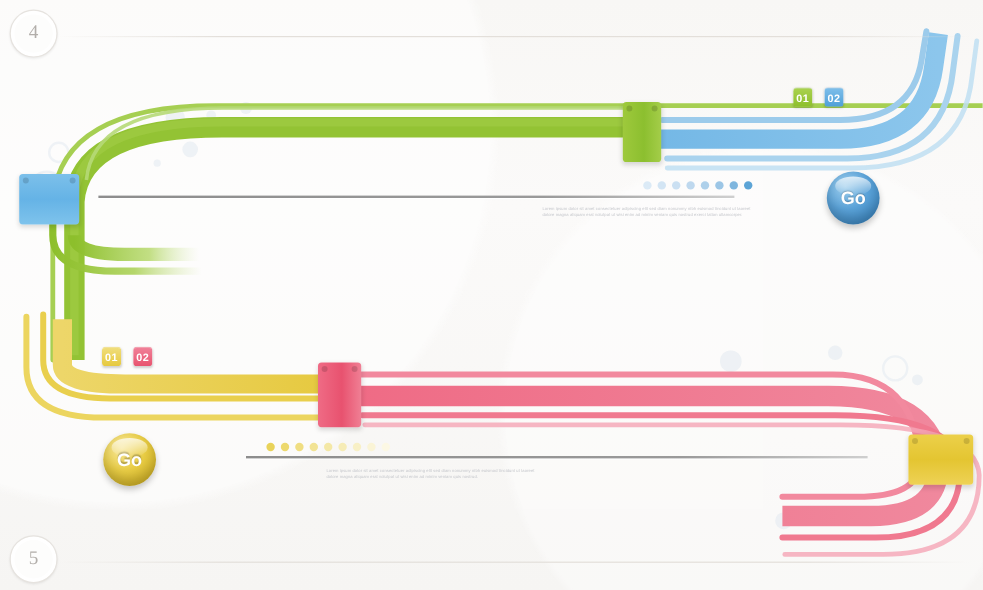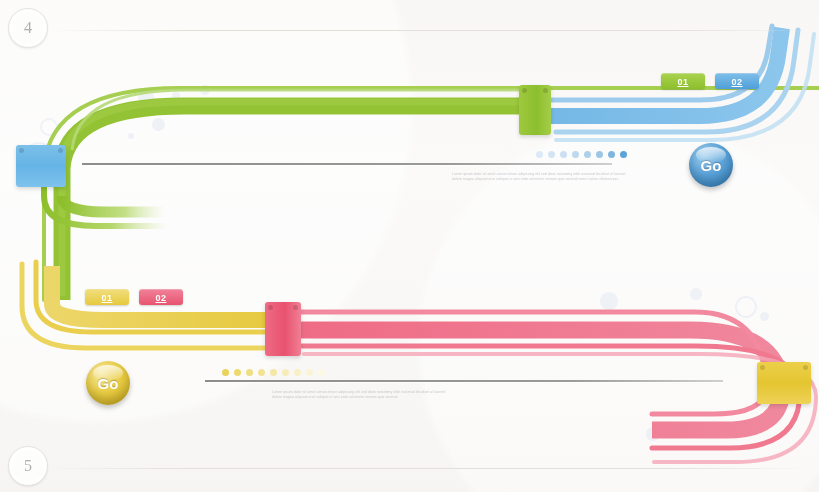--- a/index.html
+++ b/index.html
@@ -50,24 +50,24 @@
     box-shadow:0 2px 4px rgba(0,0,0,.15);}
   #clamp-mid-pink{left:265px;top:302px;width:36px;height:54px;
     background:linear-gradient(90deg,#ef6b85 0%,#e8526f 55%,#f07f94 100%);
     box-shadow:0 2px 4px rgba(0,0,0,.15);}
   #clamp-right-yellow{left:757px;top:362px;width:54px;height:42px;
     background:linear-gradient(180deg,#ecd04a 0%,#e4c531 50%,#eed256 100%);
     box-shadow:0 2px 4px rgba(0,0,0,.15);}
 
   
   .tab-group{position:absolute;display:flex;gap:10px;}
-  .tab{width:44px;height:15px;border-radius:3px;display:flex;align-items:center;
+  .tab{width:16px;height:15px;border-radius:3px;display:flex;align-items:center;
        justify-content:center;color:#fff;font-size:9px;font-weight:bold;
        letter-spacing:.5px;box-shadow:0 1px 2px rgba(0,0,0,.18);
-       border-top:1px solid rgba(255,255,255,.45);text-decoration:underline;}
+       border-top:1px solid rgba(255,255,255,.45);}
   .tab.green {background:linear-gradient(180deg,#a8d14d 0%,#8dbf2c 100%);}
   .tab.blue  {background:linear-gradient(180deg,#7cbde9 0%,#4e9fd8 100%);}
   .tab.yellow{background:linear-gradient(180deg,#f0dd7a 0%,#e6c93f 100%);}
   .tab.pink  {background:linear-gradient(180deg,#f07f97 0%,#e8546f 100%);}
   #tabs-top{left:661px;top:73px;}
   #tabs-bottom{left:85px;top:289px;}
 
   
   .go-btn{position:absolute;width:44px;height:44px;border-radius:50%;
     display:flex;align-items:center;justify-content:center;

